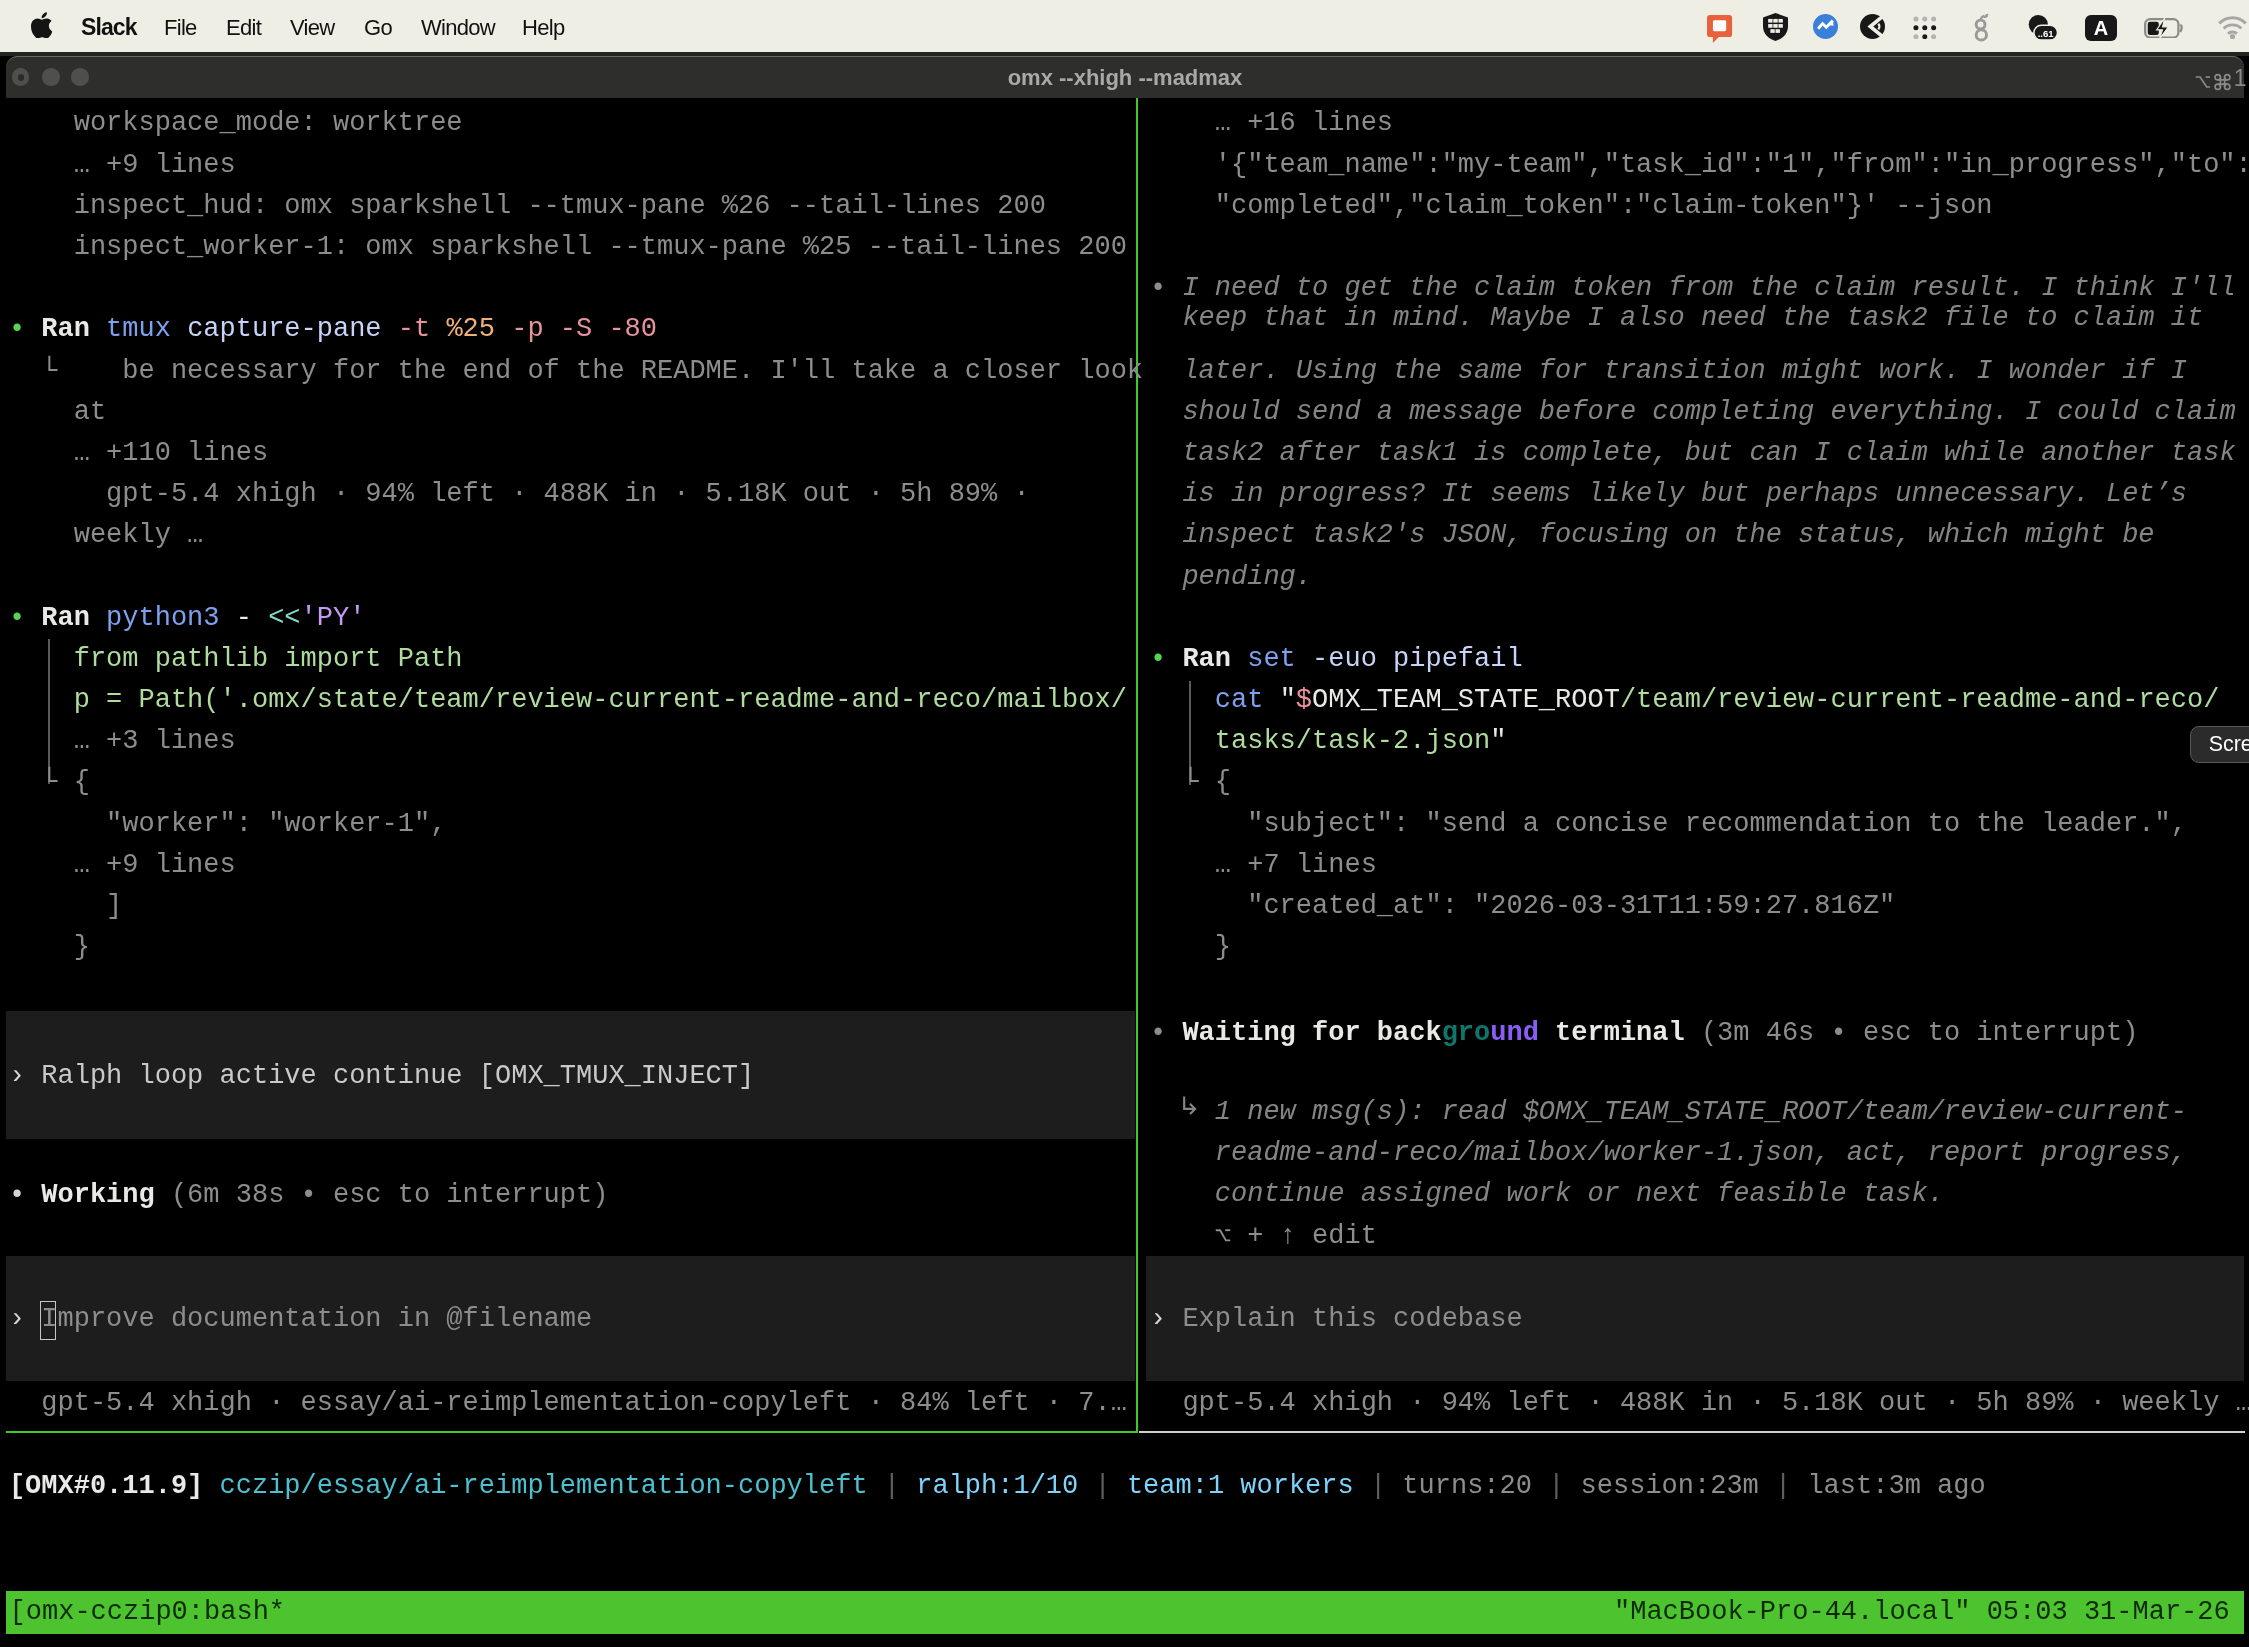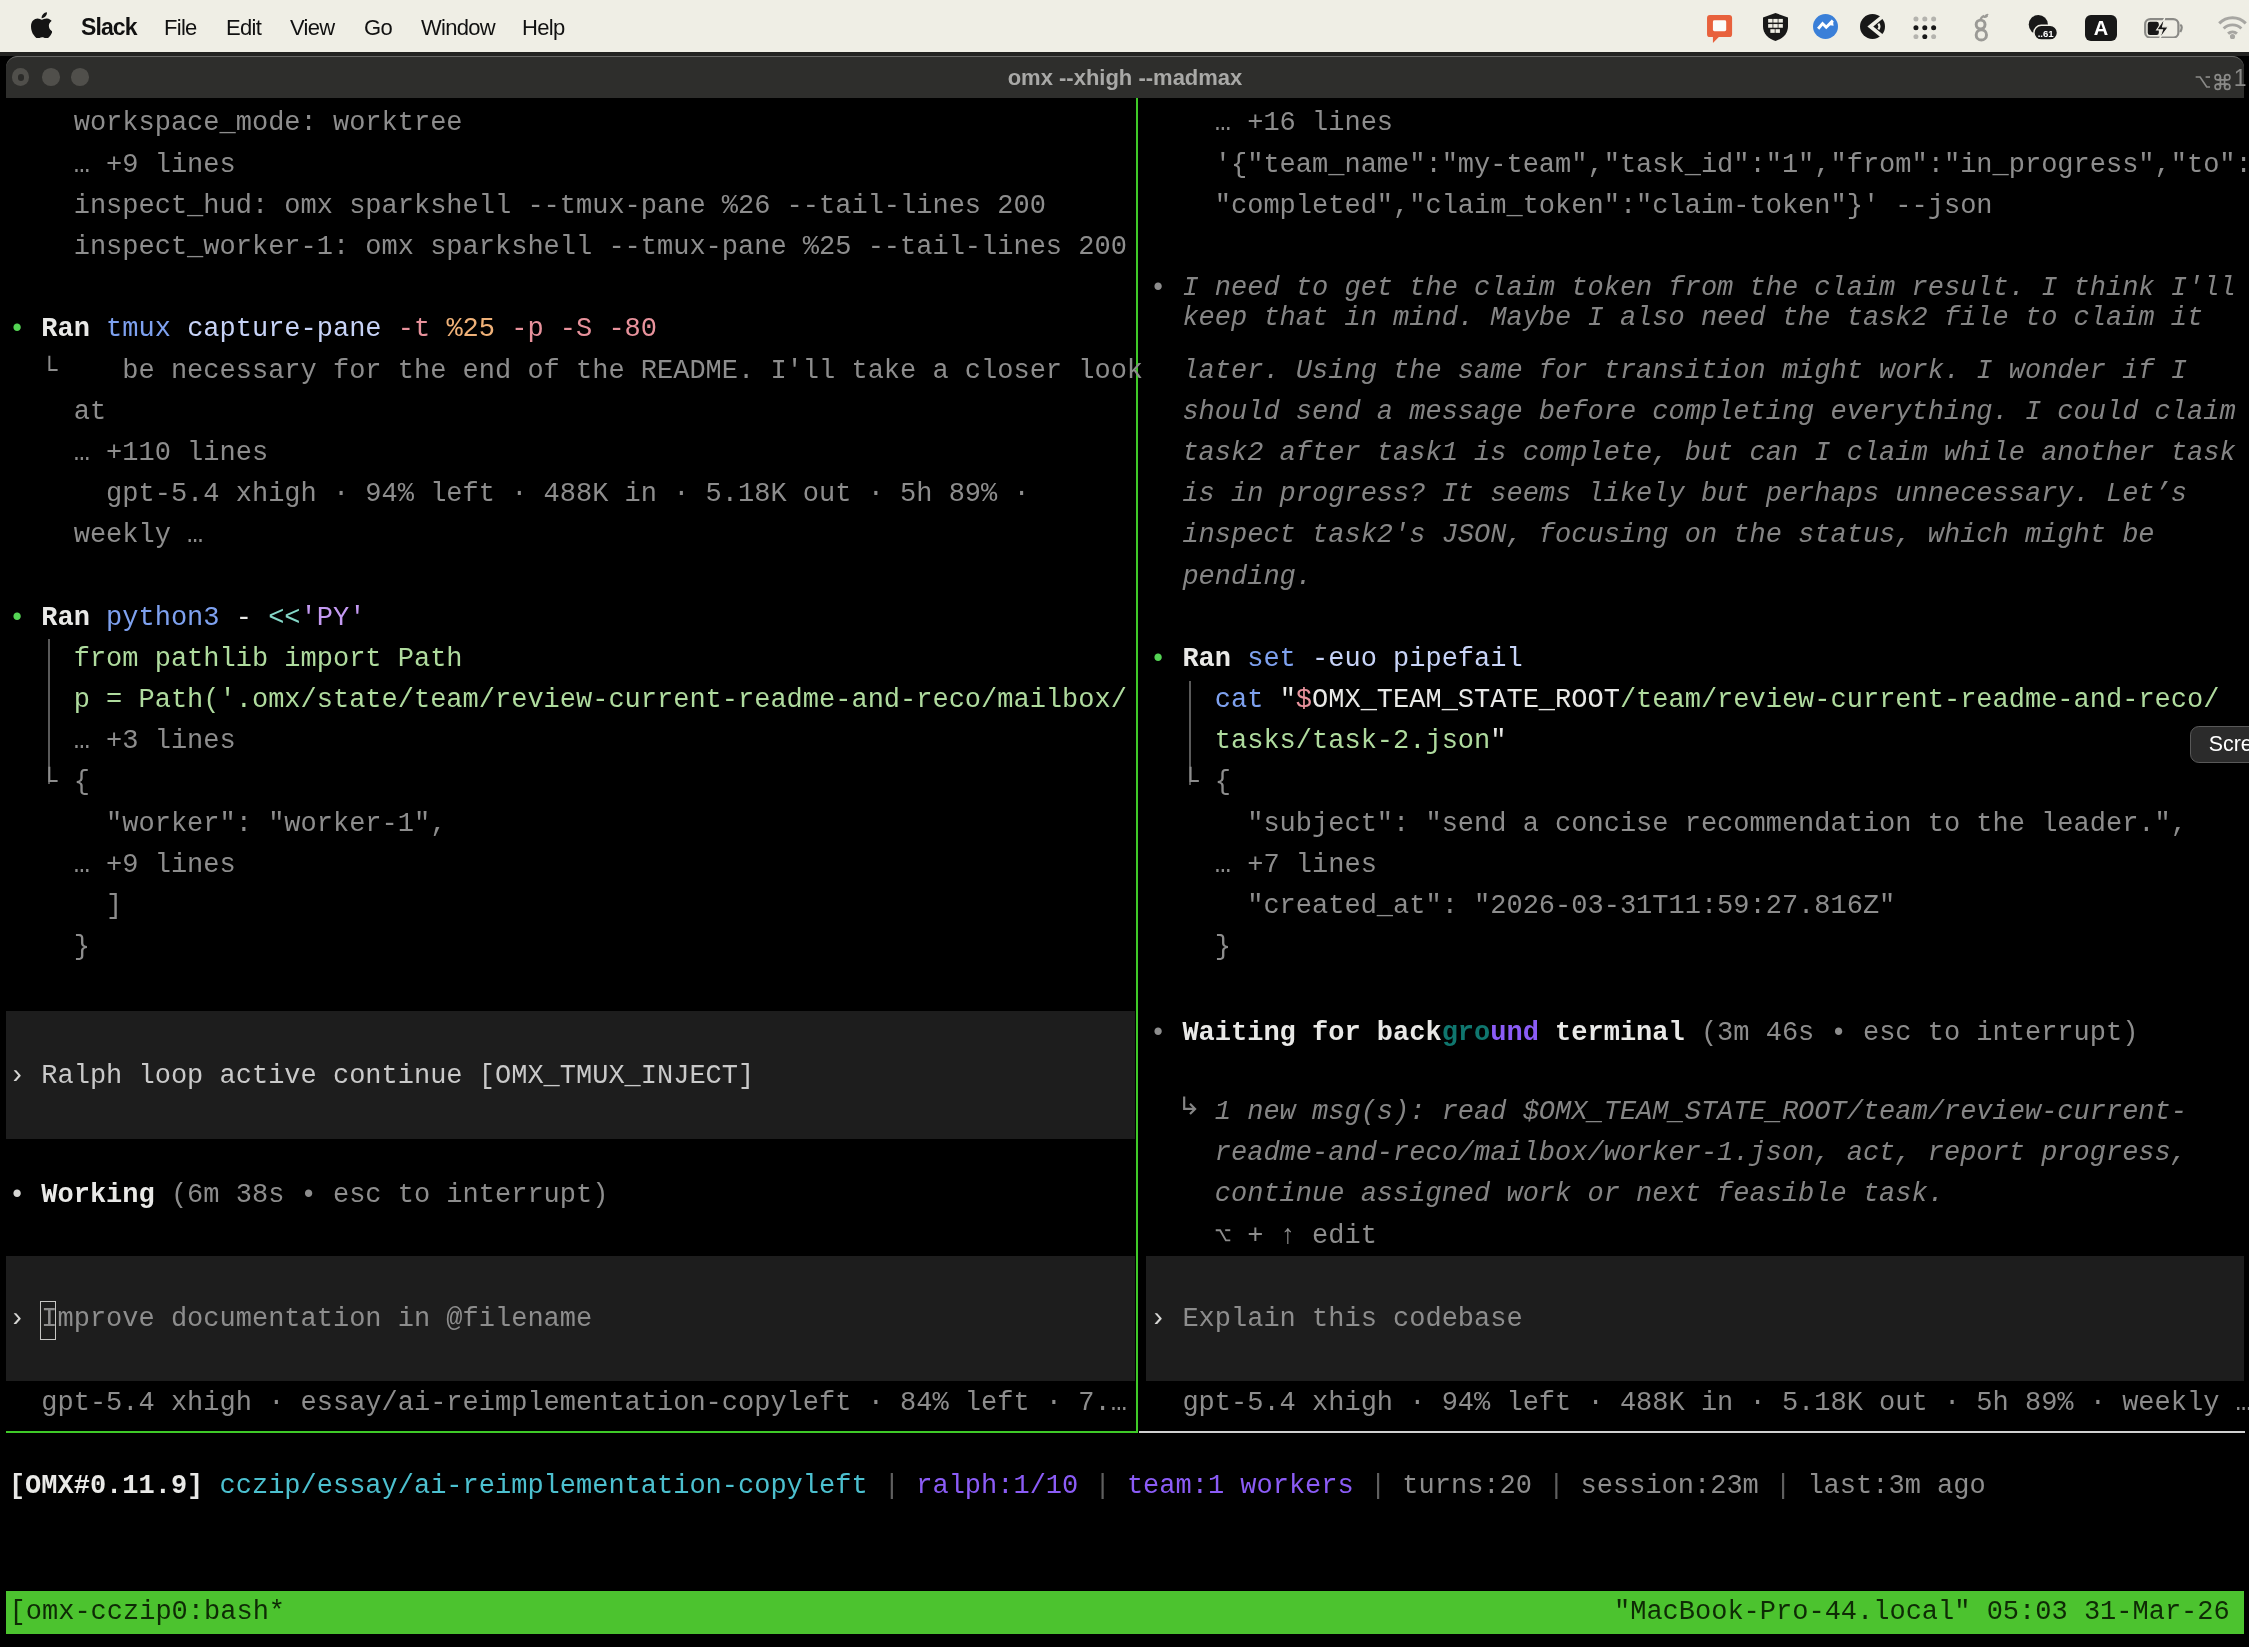--- a/index.html
+++ b/index.html
@@ -1,21 +1,21 @@
 <!DOCTYPE html>
 <html style="font-size:11.8px"><head><meta charset="utf-8"><style>
 *{margin:0;padding:0;box-sizing:border-box}
 html,body{width:2250px;height:1648px;background:#000;overflow:hidden;position:relative}
 .m{position:absolute;font:27px/41px "Liberation Mono",monospace;white-space:pre;color:#8d8d8d;z-index:5}
 .m i{font-style:italic;color:#858585}
 b{font-weight:bold}
 .w{color:#e9e9e7} .wt{color:#d6d6d4} .gb{color:#54d454} .gy{color:#8d8d8d}
 .bl{color:#7ea1ef} .lv{color:#c7d3f7} .pk{color:#e8929c} .or{color:#efb178}
 .tl{color:#85d8c8} .vi{color:#c49af2} .cd{color:#afdb9e}
-.cy{color:#4cc0cf} .sg{color:#8b5cf6} .dm{color:#5f5f5f}
+.cy{color:#4cc0cf} .sg{color:#7dd3fc} .dm{color:#5f5f5f}
 .bx{color:#c9c9c9}
 .abs{position:absolute}
 </style></head><body>
 
 <div class="abs" style="left:0;top:0;width:2250px;height:52px;background:#efeee5;z-index:10"></div>
 <svg class="abs" style="left:31px;top:11.8px;z-index:11" width="21.4" height="26.6" viewBox="0 0 814 1000">
  <path fill="#141414" d="M788.1 340.9c-5.8 4.5-108.2 62.2-108.2 190.5 0 148.4 130.3 200.9 134.2 202.2-.6 3.2-20.7 71.9-68.7 141.9-42.8 61.6-87.5 123.1-155.5 123.1s-85.5-39.5-164-39.5c-76.5 0-103.7 40.8-165.9 40.8s-105.6-57-155.5-127C46.7 790.7 0 663 0 541.8c0-194.4 126.4-297.5 250.8-297.5 66.1 0 121.2 43.4 162.7 43.4 39.5 0 101.1-46 176.3-46 28.5 0 130.9 2.6 198.3 99.2zm-234-181.5c31.1-36.9 53.1-88.1 53.1-139.3 0-7.1-.6-14.3-1.9-20.1-50.6 1.9-110.8 33.7-147.1 75.8-28.5 32.4-55.1 83.6-55.1 135.5 0 7.8 1.3 15.6 1.9 18.1 3.2.6 8.4 1.3 13.6 1.3 45.4 0 102.5-30.4 135.5-71.3z"></path>
 </svg>
 <div class="abs" style="left:81px;top:0;height:52px;font:bold 23px/55px 'Liberation Sans';letter-spacing:-0.9px;color:#111;z-index:11">Slack</div>
 <div class="abs" style="left:164px;top:0;height:42px;font:22px/55px 'Liberation Sans';letter-spacing:-0.7px;color:#111;z-index:11">File</div>

